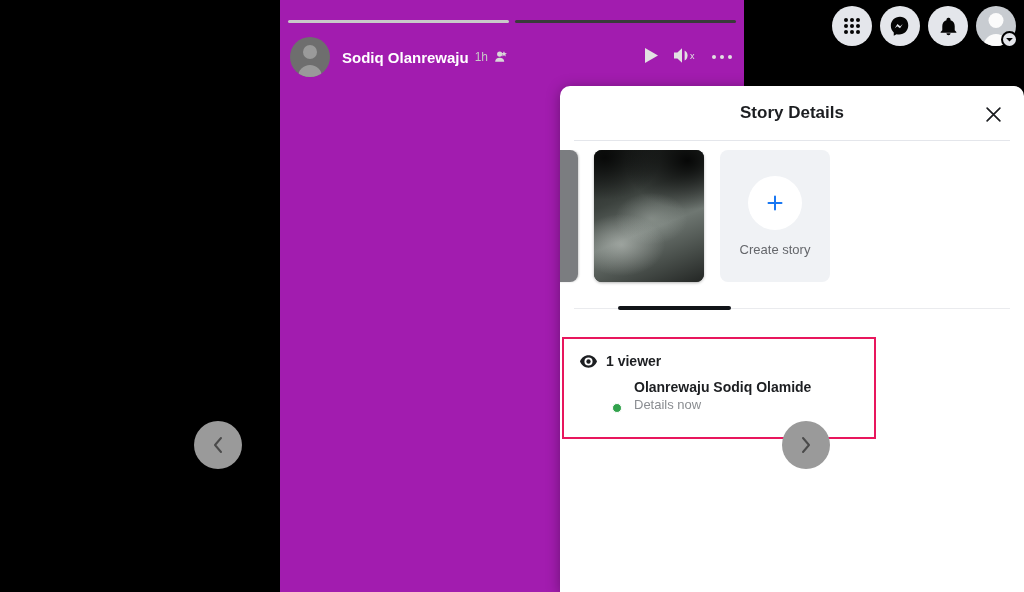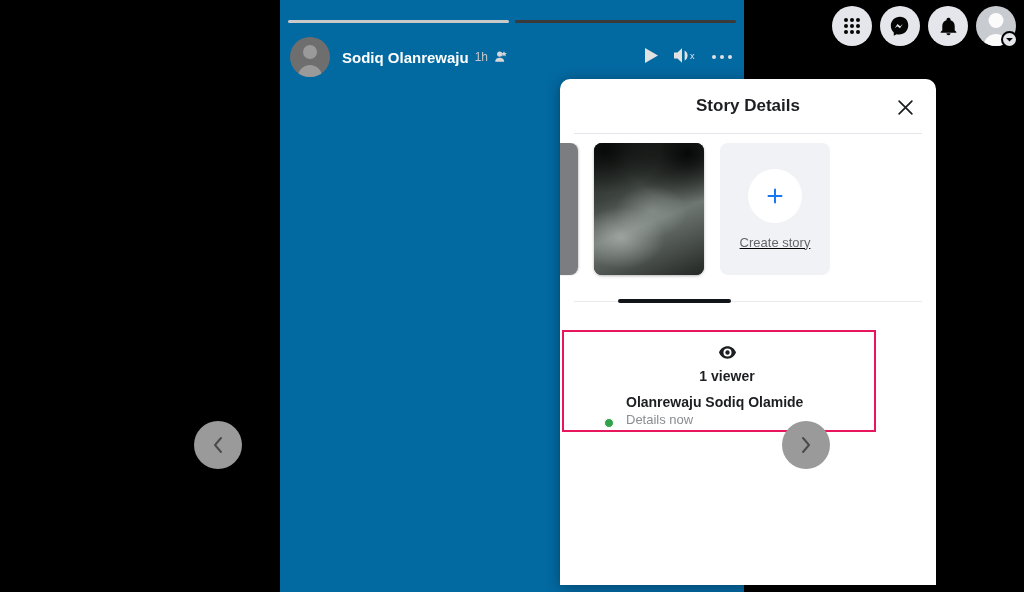--- a/index.html
+++ b/index.html
@@ -30,21 +30,21 @@
   .av-circle .body { position: absolute; left: 50%; bottom: -5px; transform: translateX(-50%); width: 25px; height: 17px; border-radius: 13px 13px 0 0; background: #fbfbfb; }
   .chev-badge {
     position: absolute; right: -2px; bottom: -2px; width: 17px; height: 17px;
     border-radius: 50%; background: #e4e6eb; border: 2px solid #000;
     display: flex; align-items: center; justify-content: center;
   }
 
   
   .stage {
     position: absolute; left: 280px; top: 0; width: 464px; height: 592px;
-    background: #0369a1;
+    background: #a21caf;
   }
   .progress {
     position: absolute; top: 20px; left: 8px; right: 8px;
     display: flex; gap: 6px; height: 3px;
   }
   .seg { flex: 1; height: 3px; border-radius: 2px; background: #3a3a3a; }
   .seg.filled { background: #c9c9c9; }
 
   .storyhead {
     position: absolute; top: 36px; left: 10px; right: 12px; height: 42px;
@@ -58,39 +58,39 @@
   .sh-av .body { position: absolute; left: 50%; bottom: -4px; transform: translateX(-50%); width: 24px; height: 16px; border-radius: 12px 12px 0 0; background: #9a9a9a; }
   .sh-name { color: #ffffff; font-size: 15px; font-weight: 700; margin-left: 12px; white-space: nowrap; }
   .sh-time { color: #c7c7c7; font-size: 12px; font-weight: 400; margin-left: 6px; }
   .sh-aud { margin-left: 6px; display: flex; align-items: center; }
   .sh-ctrls { margin-left: auto; display: flex; align-items: center; gap: 14px; }
   .dots3 { display: flex; gap: 3.5px; }
   .dots3 i { width: 4.5px; height: 4.5px; border-radius: 50%; background: #e2e2e2; display: block; }
 
   
   .modal {
-    position: absolute; left: 280px; top: 79px; width: 376px; height: 506px;
+    position: absolute; left: 280px; top: 86px; width: 464px; height: 506px;
     background: #ffffff; border-radius: 10px 10px 0 0;
     box-shadow: 0 2px 14px rgba(0,0,0,.35);
     overflow: hidden;
   }
   .modal-head { position: relative; height: 54px; }
   .modal-title {
     position: absolute; left: 0; right: 0; top: 17px; text-align: center;
     font-size: 17px; font-weight: 700; color: #1c1e21;
   }
   .close-btn {
     position: absolute; right: 18px; top: 15px; width: 26px; height: 26px;
     display: flex; align-items: center; justify-content: center; border-radius: 50%;
   }
   .divider { height: 1px; background: #e4e6eb; margin: 0 14px; }
 
   
   .trayrow { position: relative; height: 158px; margin-top: 9px; overflow: hidden; }
-  .tray { position: absolute; left: -6px; top: 0; display: flex; gap: 16px; align-items: flex-start; padding-left: 0; text-decoration: underline; }
+  .tray { position: absolute; left: -6px; top: 0; display: flex; gap: 16px; align-items: flex-start; padding-left: 0; }
   .card { width: 110px; height: 132px; border-radius: 8px; flex: none; }
   .card.partial { width: 24px; background: #7b7d80; border-radius: 0 8px 8px 0; box-shadow: 1px 0 2px rgba(0,0,0,.18); }
   .card.photo {
     position: relative; overflow: hidden; background: #2e3330;
     box-shadow: 0 1px 3px rgba(0,0,0,.3);
   }
   .card.photo .g1 { position: absolute; inset: 0;
     background:
       radial-gradient(ellipse 70px 50px at 25% 72%, rgba(205,210,205,.50), rgba(205,210,205,0) 62%),
       radial-gradient(ellipse 56px 40px at 52% 52%, rgba(180,188,182,.40), rgba(180,188,182,0) 65%),
@@ -112,23 +112,23 @@
   .tray-thumb {
     position: absolute; left: 44px; top: -2px; width: 113px; height: 4px;
     background: #111418; border-radius: 3px;
   }
 
   
   .viewerbox {
     position: absolute; left: 2px; top: 251px; width: 314px; height: 102px;
     border: 2px solid #e8175d; background: #fff;
   }
-  .viewer-count { display: flex; align-items: center; gap: 9px; padding: 14px 0 0 16px; flex-direction: column; }
+  .viewer-count { display: flex; align-items: center; gap: 9px; padding: 14px 0 0 16px; }
   .vc-label { font-size: 14px; font-weight: 700; color: #1c1e21; }
-  .viewer-row { display: flex; align-items: center; gap: 12px; padding: 9px 0 0 14px; }
+  .viewer-row { display: flex; align-items: center; gap: 12px; padding: 9px 0 0 22px; }
   .v-av { position: relative; width: 36px; height: 36px; flex: none; }
   .v-av .circ { width: 36px; height: 36px; border-radius: 50%; background: #775a50; }
   .v-av .dot {
     position: absolute; right: 0px; bottom: 1px; width: 10px; height: 10px;
     border-radius: 50%; background: #31a24c; border: 1.5px solid #fff;
   }
   .v-name { font-size: 14px; font-weight: 700; color: #1c1e21; line-height: 17px; }
   .v-status { font-size: 13px; color: #8a8d91; line-height: 16px; margin-top: 1px; }
 
   

